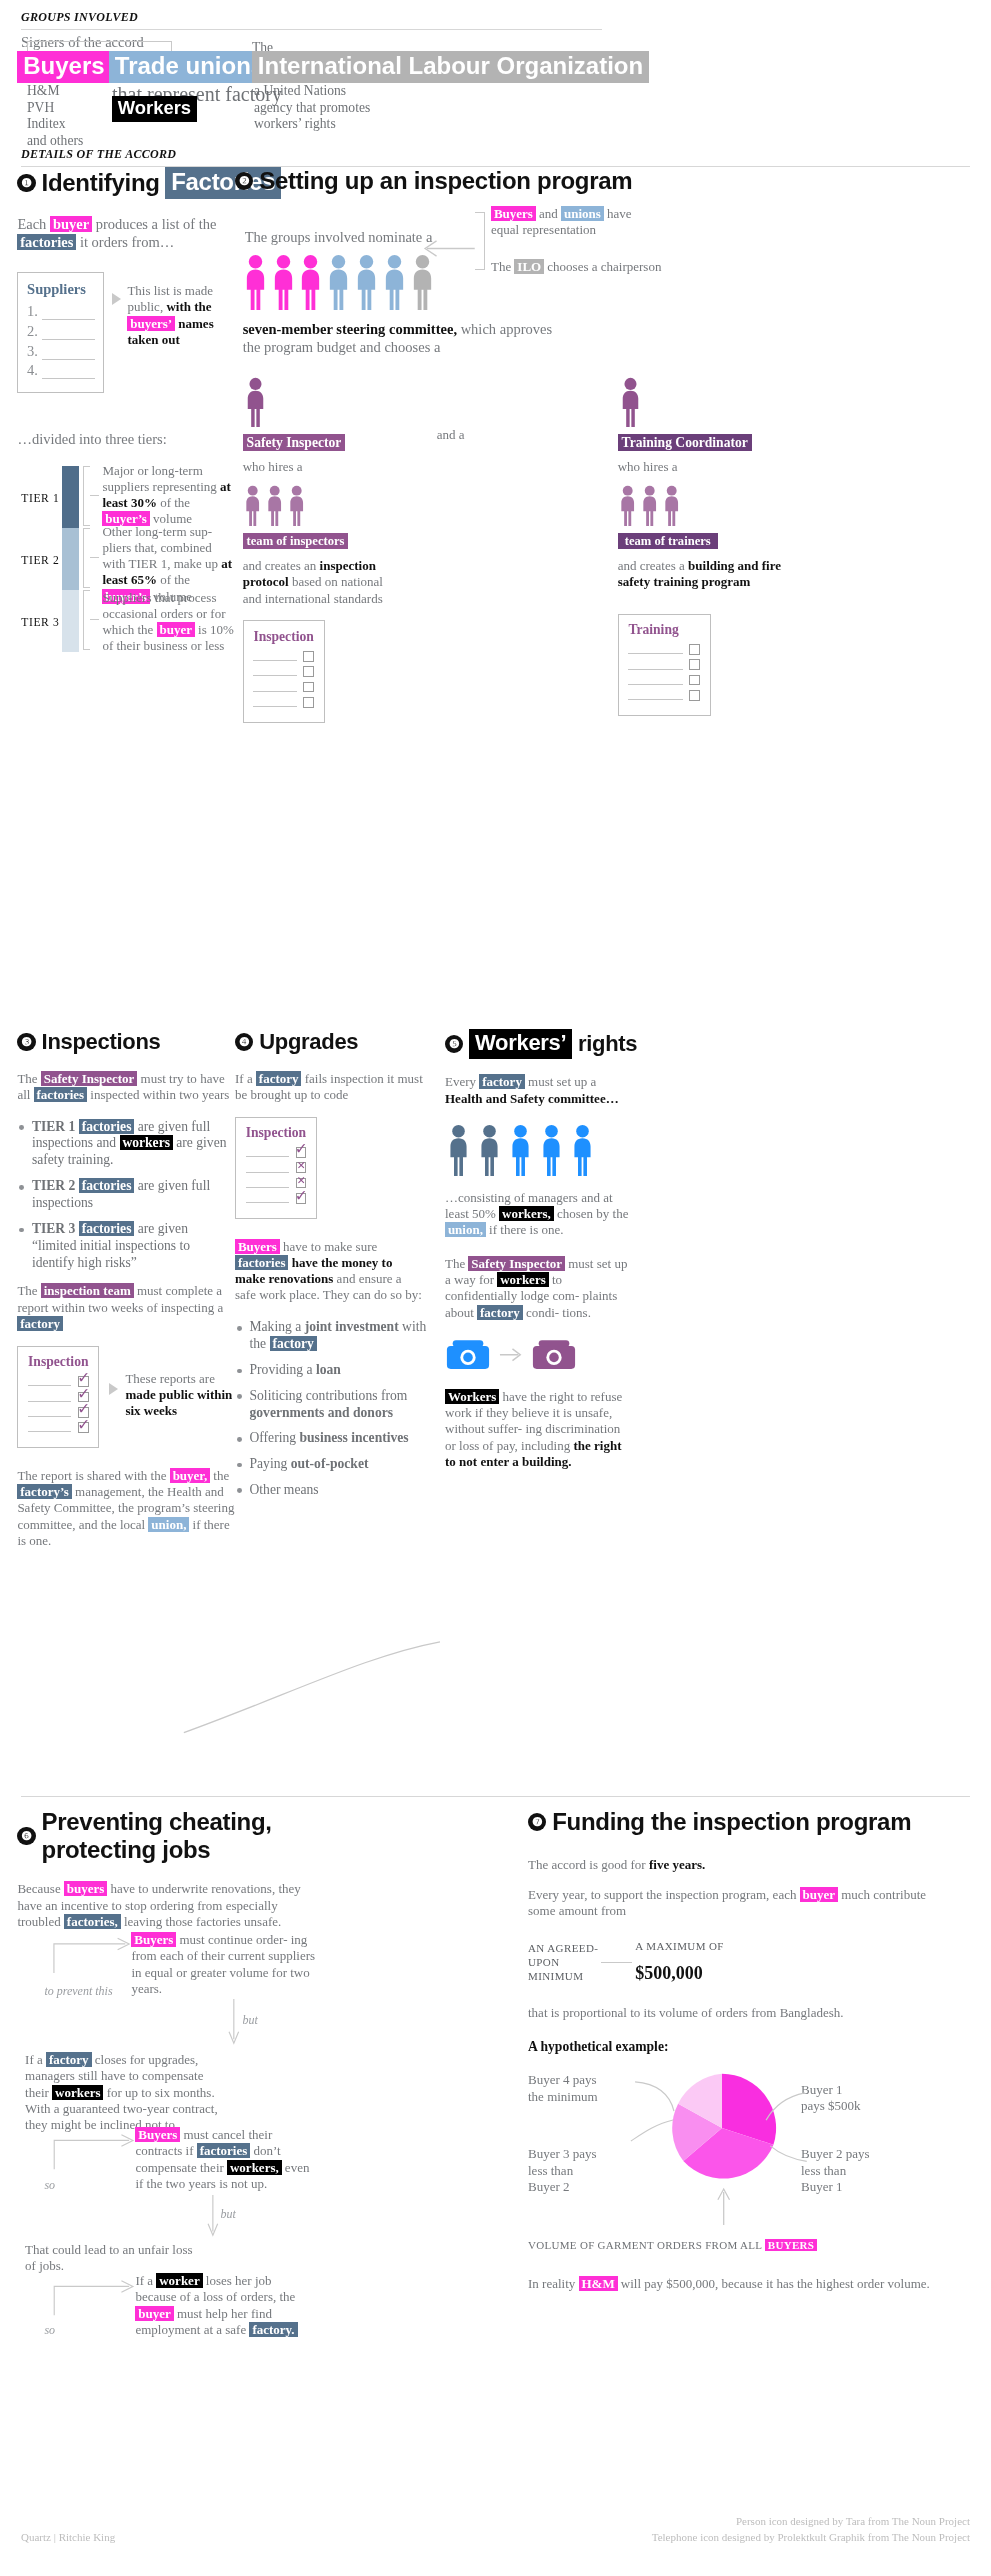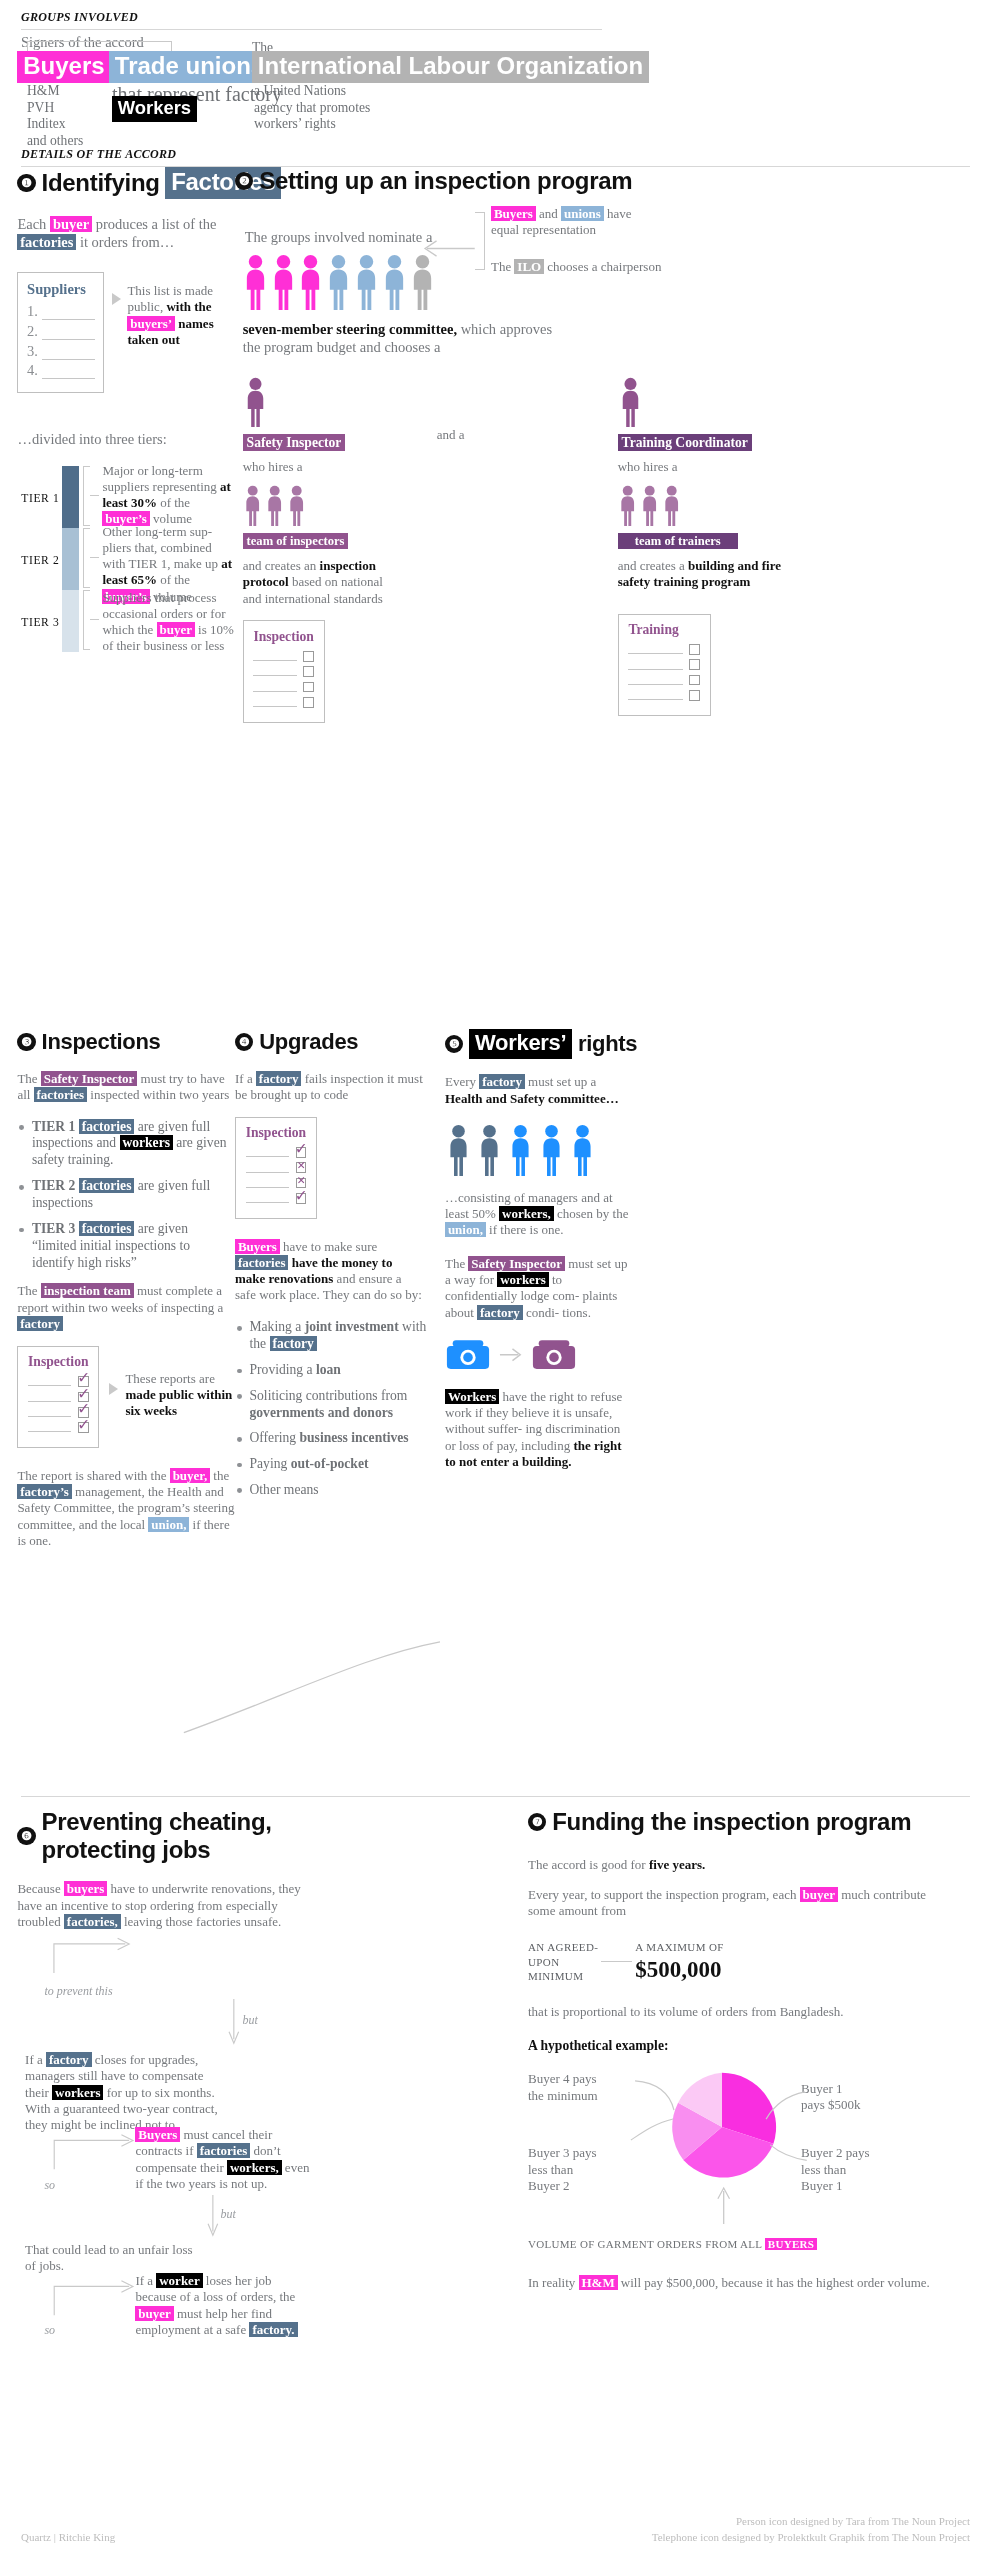--- a/index.html
+++ b/index.html
@@ -394,21 +394,21 @@
             </svg>
           <svg width="19.4" height="41" viewBox="0 0 26 58">
               <circle cx="13" cy="8" r="7" fill="#a876a5"></circle>
               <path d="M13 16c-6 0-9 4-9 9v12h4v21h4V37h2v21h4V37h4V25c0-5-3-9-9-9z" fill="#a876a5"></path>
             </svg>
           <svg width="19.4" height="41" viewBox="0 0 26 58">
               <circle cx="13" cy="8" r="7" fill="#a876a5"></circle>
               <path d="M13 16c-6 0-9 4-9 9v12h4v21h4V37h2v21h4V37h4V25c0-5-3-9-9-9z" fill="#a876a5"></path>
             </svg>
         </div>
-        <div style="margin-top:5.8px;"><span class="hl hl-train" style="font-size:12.6px;padding:1px 17px;">team of trainers</span></div>
+        <div style="margin-top:5.8px;"><span class="hl hl-train" style="font-size:12.6px;padding:1px 7px;">team of trainers</span></div>
         <div class="body small" style="margin-top:8.7px;width:165px;">
           <span>and creates a</span>
           <b>building and</b>
           <b>fire safety training program</b>
         </div>
         <div class="chkcard" style="margin-top:23px;width:93px;">
           <div class="t">Training</div>
           <div class="chkrow">
               <span class="ln"></span>
               <span class="box"></span>
@@ -710,20 +710,27 @@
       <span class="hl hl-factory">factories,</span>
       <span>leaving those factories unsafe.</span>
     </div>
 
     <svg style="position:absolute;left:35px;top:126px;" width="83" height="45" viewBox="0 0 86 46">
       <polyline points="2,40 2,10 76,10" fill="none" stroke="#c9c9c9" stroke-width="1.2"></polyline>
       <polyline points="68,4 80,10 68,16" fill="none" stroke="#c9c9c9" stroke-width="1.2"></polyline>
     </svg>
     <div class="body" style="position:absolute;left:27px;top:176px;font-style:italic;font-size:12px;color:#9a9da1;">to prevent this</div>
 
+    <div class="body small" style="position:absolute;left:114px;top:124px;width:184px;">
+      <span class="hl hl-buyer">Buyers</span>
+      <span>must continue order-</span>
+      <span>ing from each of their current</span>
+      <span>suppliers in equal or greater</span>
+      <span>volume for two years.</span>
+    </div>
 
     <svg style="position:absolute;left:211px;top:189px;" width="29" height="52" viewBox="0 0 30 54">
       <line x1="6" y1="2" x2="6" y2="44" stroke="#c9c9c9" stroke-width="1.2"></line>
       <polyline points="1,36 6,48 11,36" fill="none" stroke="#c9c9c9" stroke-width="1.2"></polyline>
     </svg>
     <div class="body" style="position:absolute;left:225px;top:205px;font-style:italic;font-size:12px;color:#9a9da1;">but</div>
 
     <div class="body small" style="position:absolute;left:7.7px;top:244px;width:198px;">
       <span>If a</span>
       <span class="hl hl-factory">factory</span>
@@ -802,21 +809,21 @@
       <span>much contribute some amount from</span>
     </div>
 
     <div style="display:flex;align-items:center;gap:3px;margin-top:21px;">
       <div style="font-size:11px;letter-spacing:0.4px;line-height:1.3;white-space:pre-line;color:#5d6064;">AN AGREED-
 UPON
 MINIMUM</div>
       <div style="width:31px;border-top:1px solid #c9c9c9;"></div>
       <div>
         <div style="font-size:11px;letter-spacing:0.4px;color:#5d6064;">A MAXIMUM OF</div>
-        <div style="font-size:23px;font-weight:bold;color:#111;margin-top:4px;">$500,000</div>
+        <div style="font-size:18px;font-weight:bold;color:#111;margin-top:11px;">$500,000</div>
       </div>
     </div>
 
     <div class="body small" style="margin-top:21px;width:407px;">
       <span>that is proportional to its volume of orders from</span>
       <span>Bangladesh.</span>
     </div>
 
     <div style="margin-top:17.4px;font-weight:bold;color:#111;font-size:13.6px;">A hypothetical example:</div>
 

